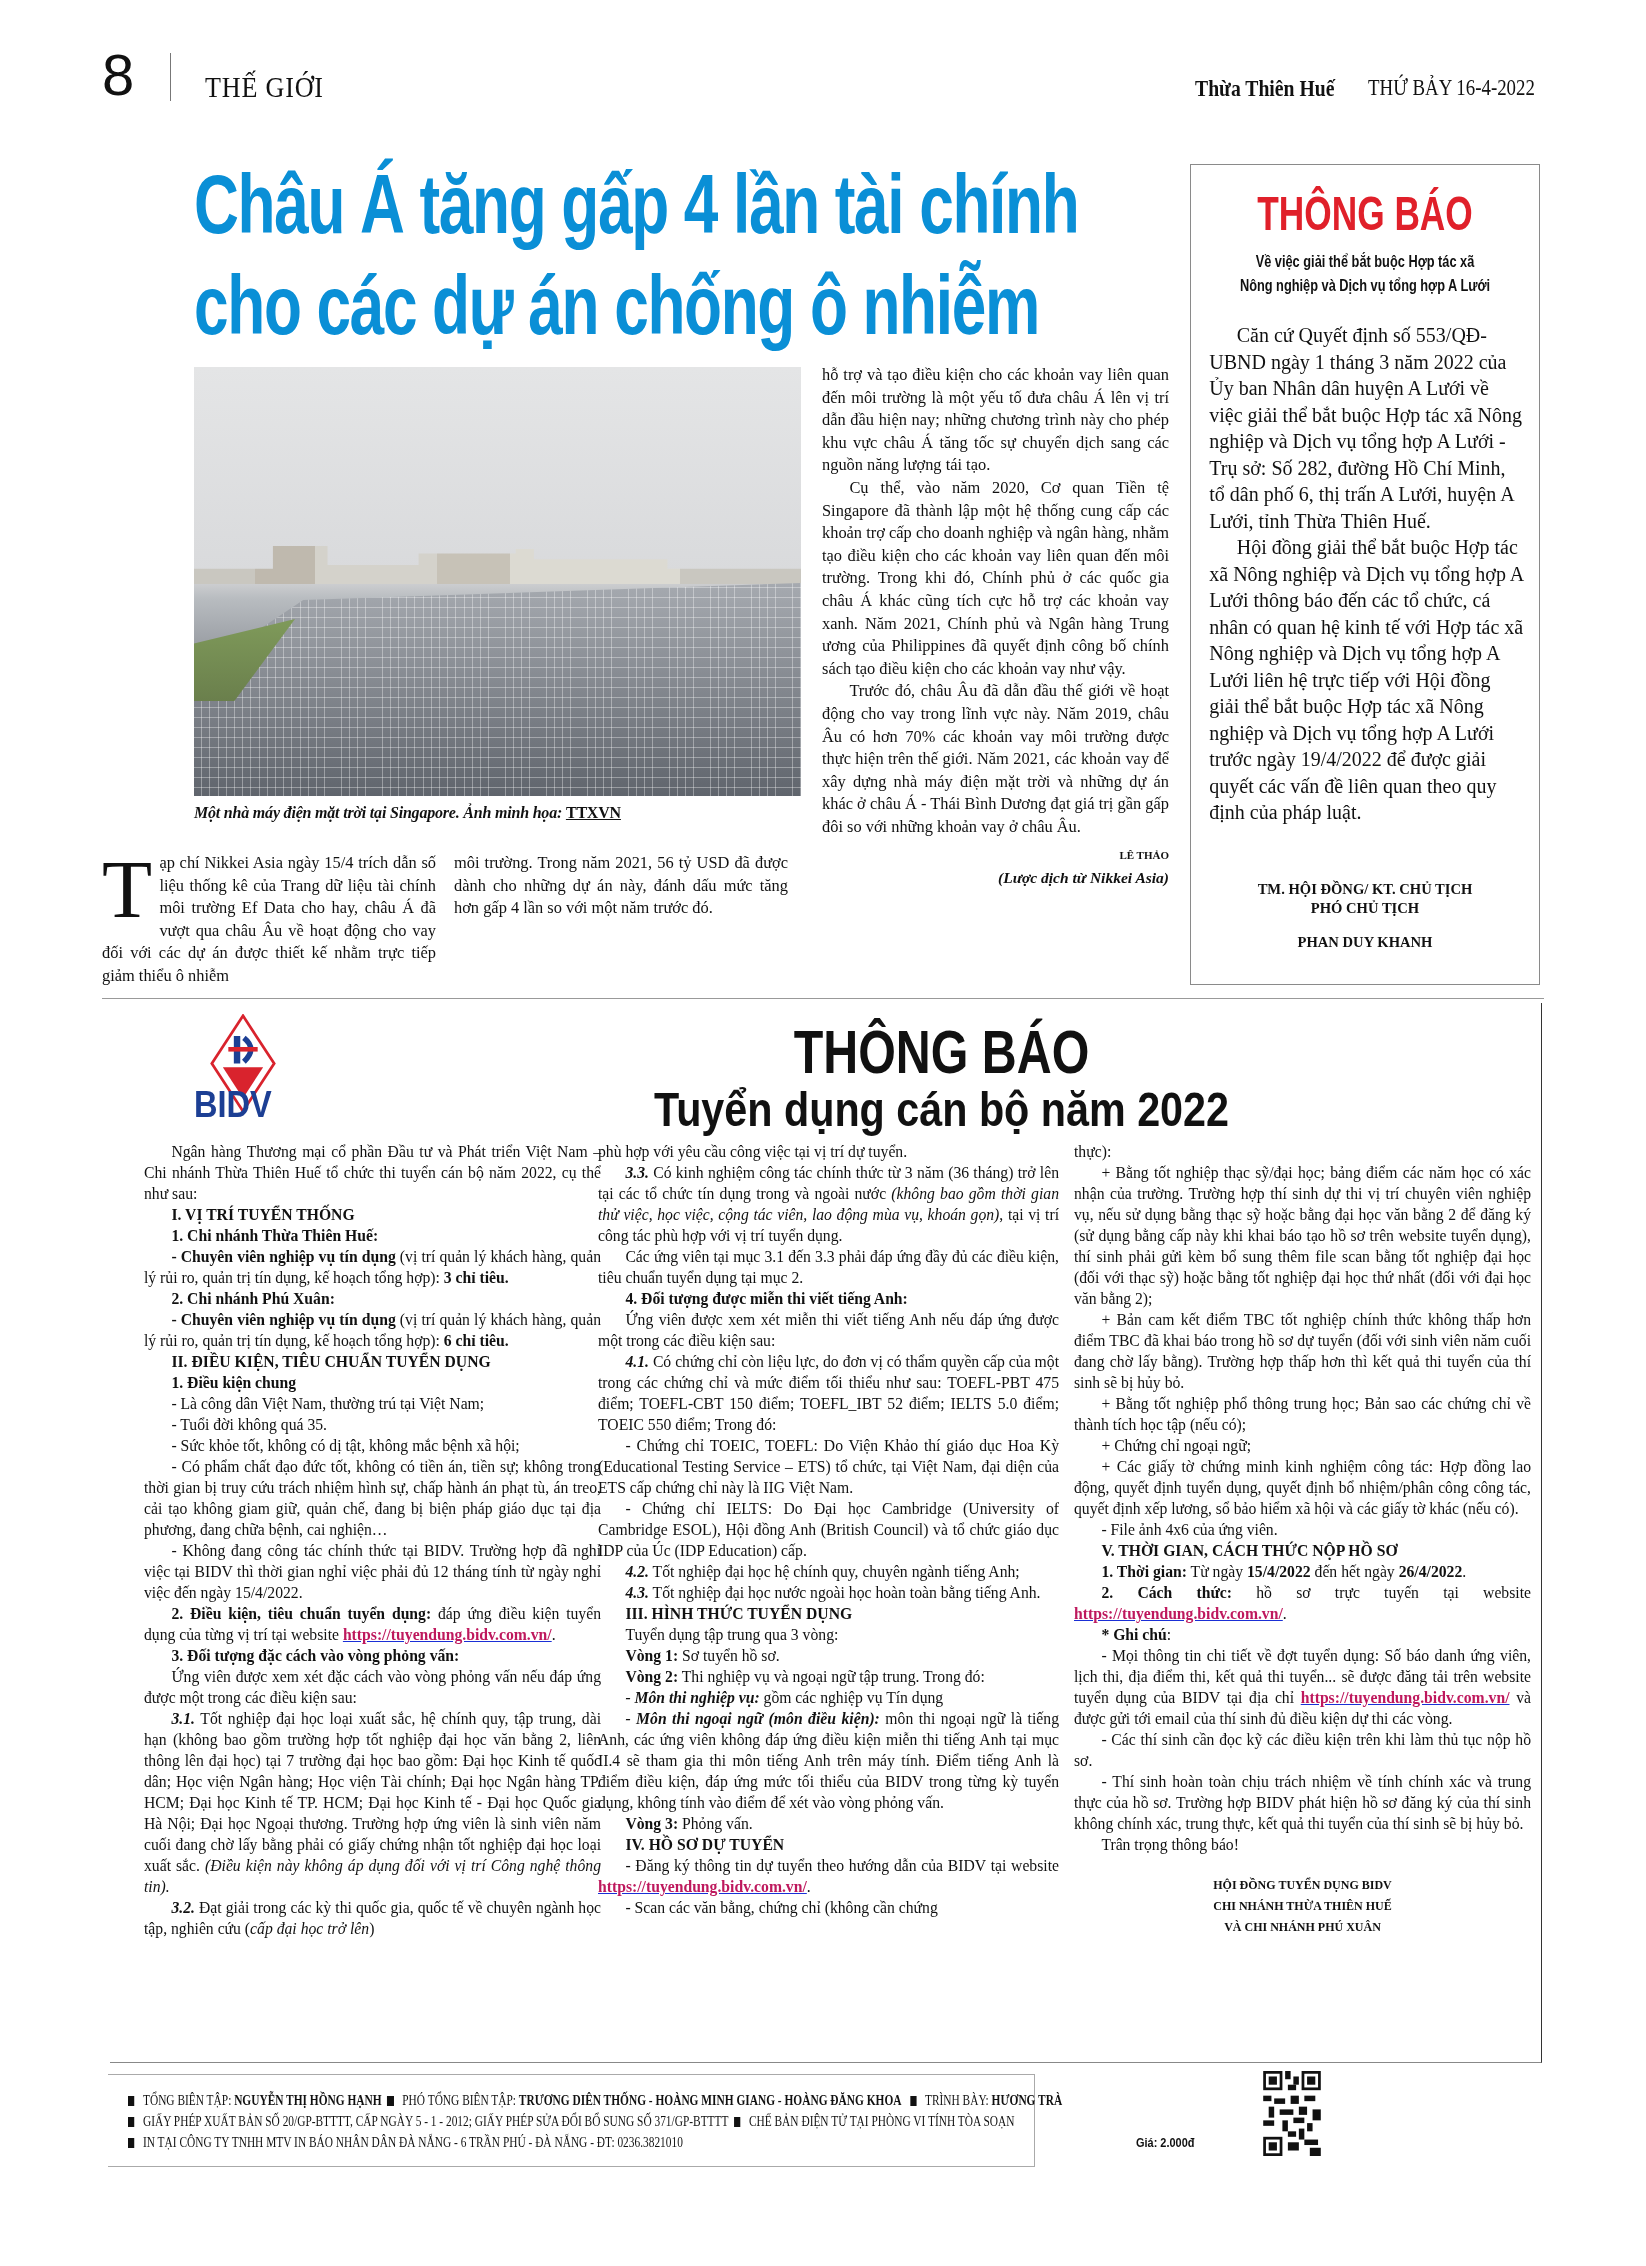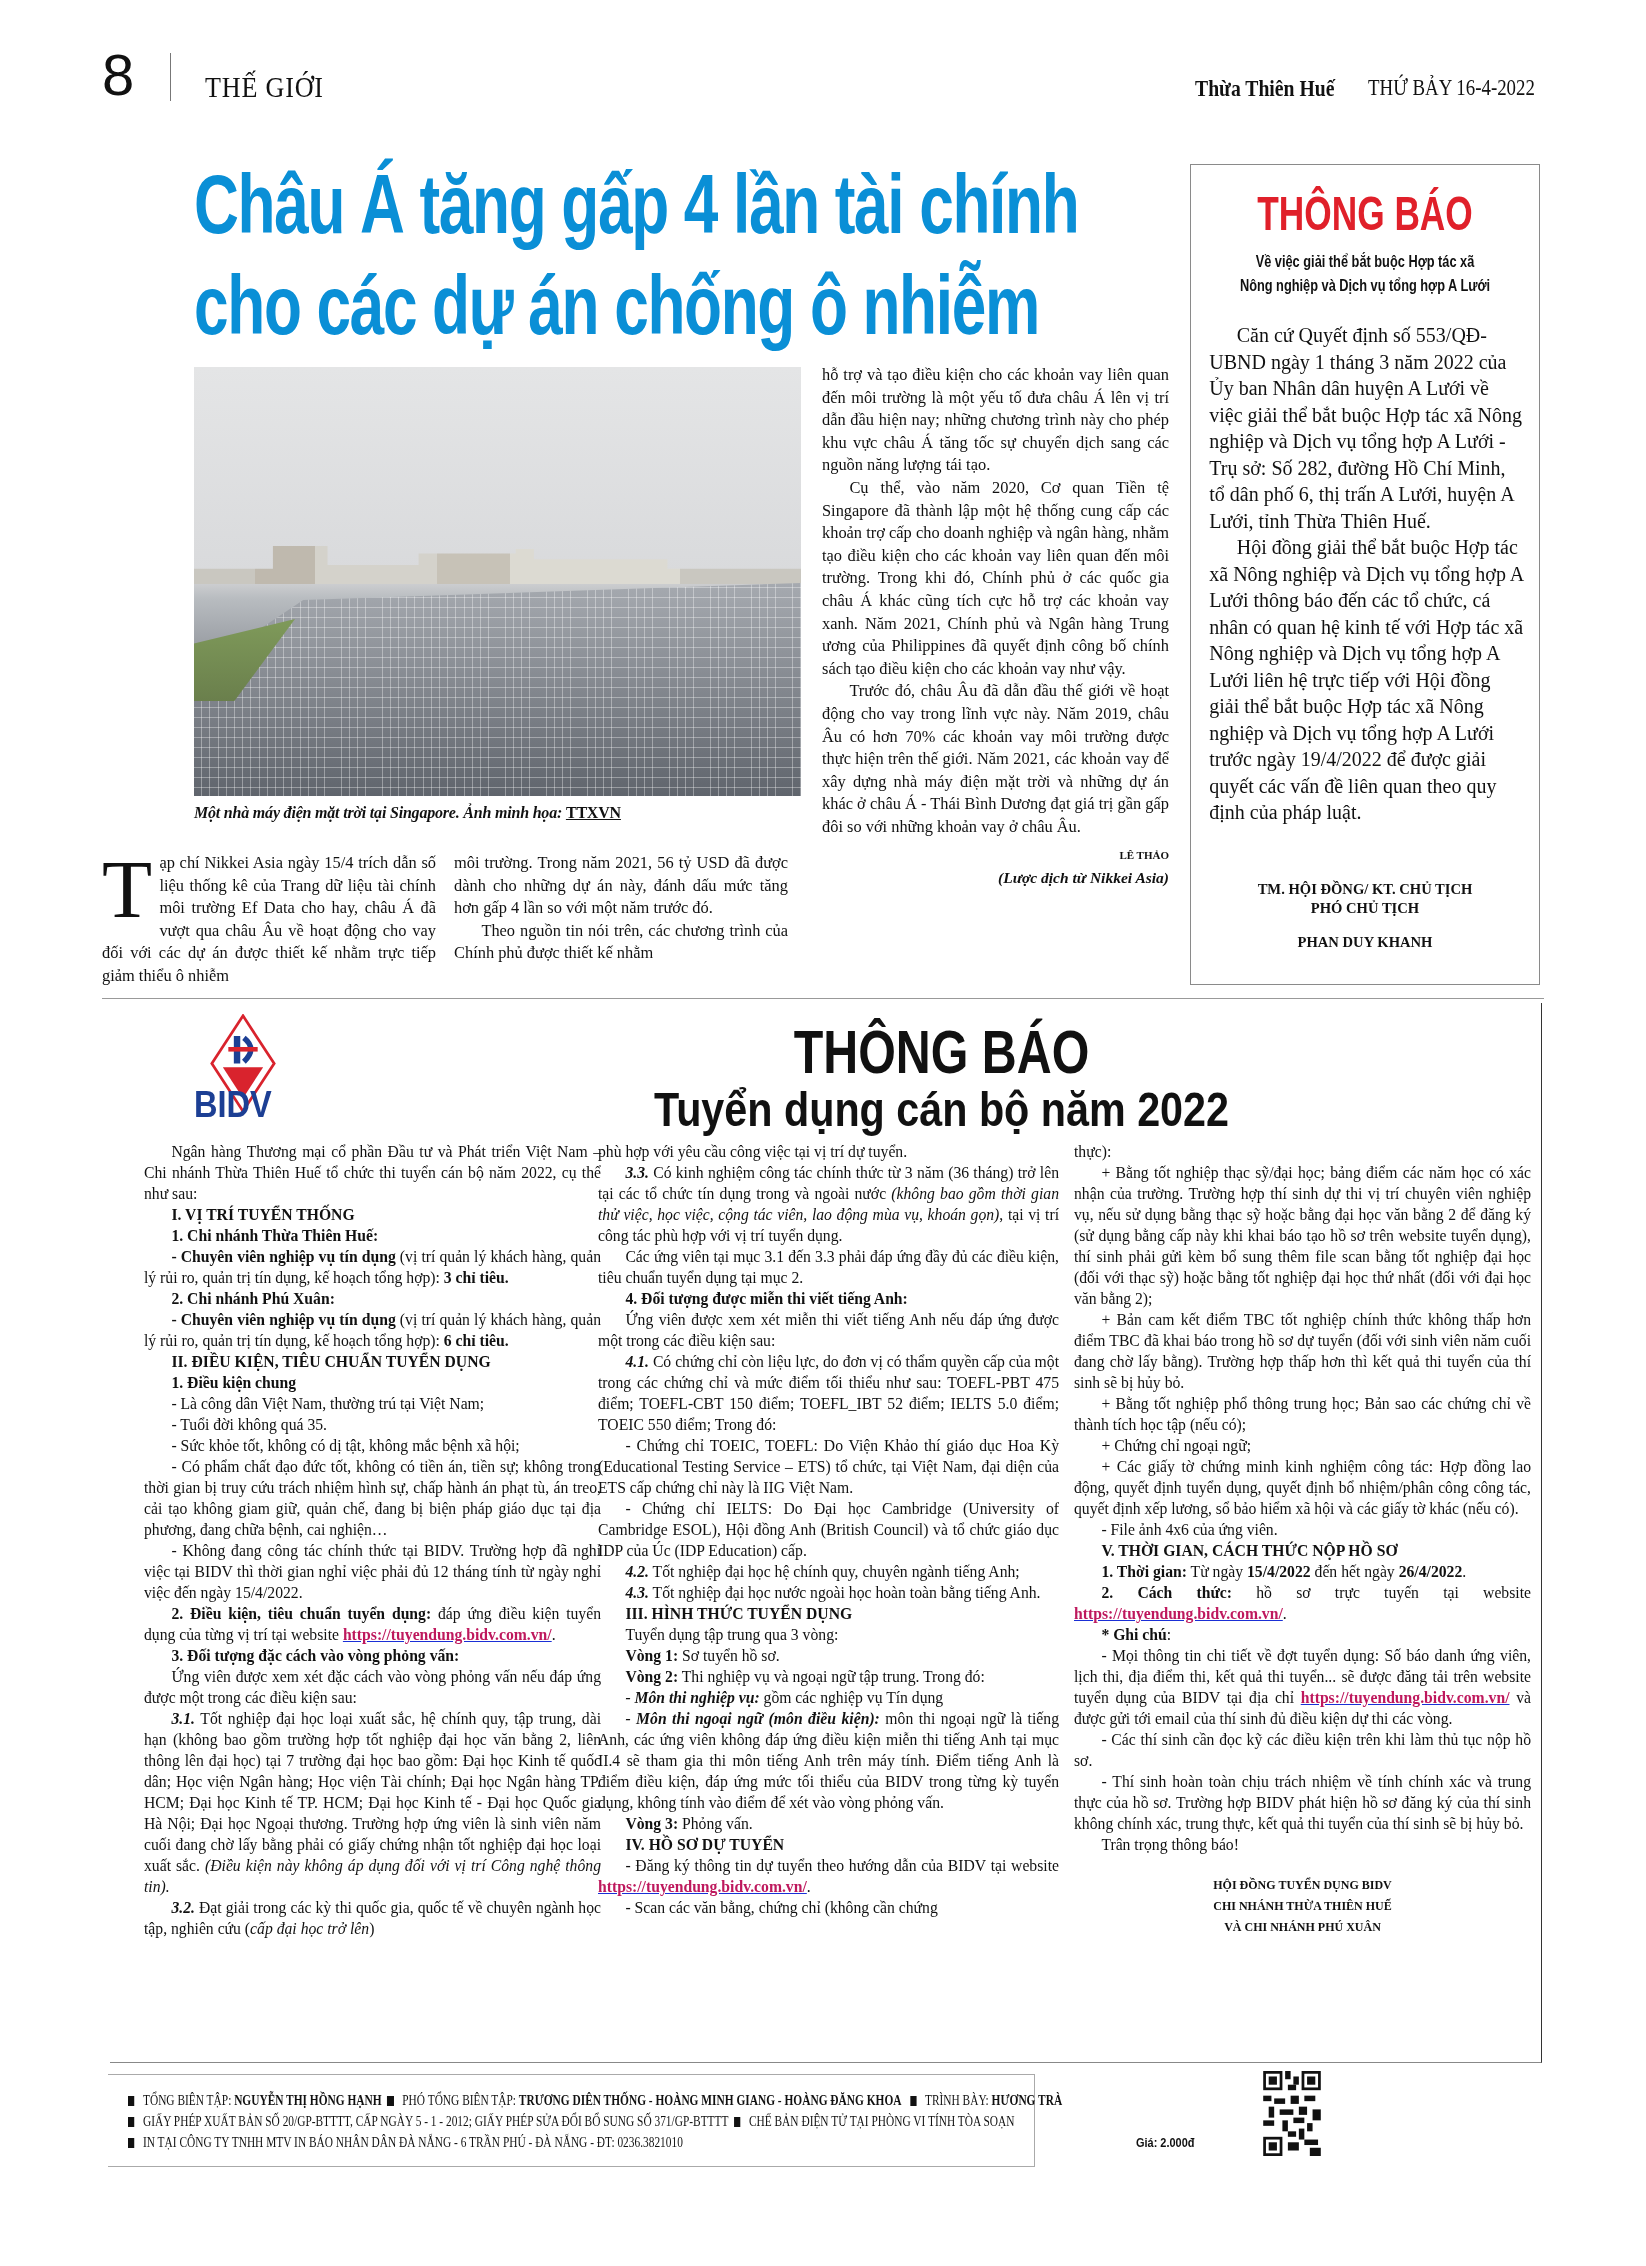--- a/index.html
+++ b/index.html
@@ -94,21 +94,20 @@
   <div class="panels"></div>
   <div class="grass"></div>
 </div>
 <div class="caption"><span>Một nhà máy điện mặt trời tại Singapore. Ảnh minh họa: </span><b>TTXVN</b></div>
 
 <div class="art-col col-a">
   <p class="noind"><span class="dropcap">T</span><span>ạp chí Nikkei Asia ngày 15/4 trích dẫn số liệu thống kê của Trang dữ liệu tài chính môi trường Ef Data cho hay, châu Á đã vượt qua châu Âu về hoạt động cho vay đối với các dự án được thiết kế nhằm trực tiếp giảm thiểu ô nhiễm</span></p>
 </div>
 <div class="art-col col-b">
   <p class="noind">môi trường. Trong năm 2021, 56 tỷ USD đã được dành cho những dự án này, đánh dấu mức tăng hơn gấp 4 lần so với một năm trước đó.</p>
-  <p>Theo nguồn tin nói trên, các chương trình của Chính phủ được thiết kế nhằm</p>
 </div>
 <div class="art-col col-c">
   <p class="noind">hỗ trợ và tạo điều kiện cho các khoản vay liên quan đến môi trường là một yếu tố đưa châu Á lên vị trí dẫn đầu hiện nay; những chương trình này cho phép khu vực châu Á tăng tốc sự chuyển dịch sang các nguồn năng lượng tái tạo.</p>
   <p>Cụ thể, vào năm 2020, Cơ quan Tiền tệ Singapore đã thành lập một hệ thống cung cấp các khoản trợ cấp cho doanh nghiệp và ngân hàng, nhằm tạo điều kiện cho các khoản vay liên quan đến môi trường. Trong khi đó, Chính phủ ở các quốc gia châu Á khác cũng tích cực hỗ trợ các khoản vay xanh. Năm 2021, Chính phủ và Ngân hàng Trung ương của Philippines đã quyết định công bố chính sách tạo điều kiện cho các khoản vay như vậy.</p>
   <p>Trước đó, châu Âu đã dẫn đầu thế giới về hoạt động cho vay trong lĩnh vực này. Năm 2019, châu Âu có hơn 70% các khoản vay môi trường được thực hiện trên thế giới. Năm 2021, các khoản vay để xây dựng nhà máy điện mặt trời và những dự án khác ở châu Á - Thái Bình Dương đạt giá trị gần gấp đôi so với những khoản vay ở châu Âu.</p>
   <div class="byline">LÊ THẢO</div>
   <div class="byline-src">(Lược dịch từ Nikkei Asia)</div>
 </div>
 
 <div class="notice">

